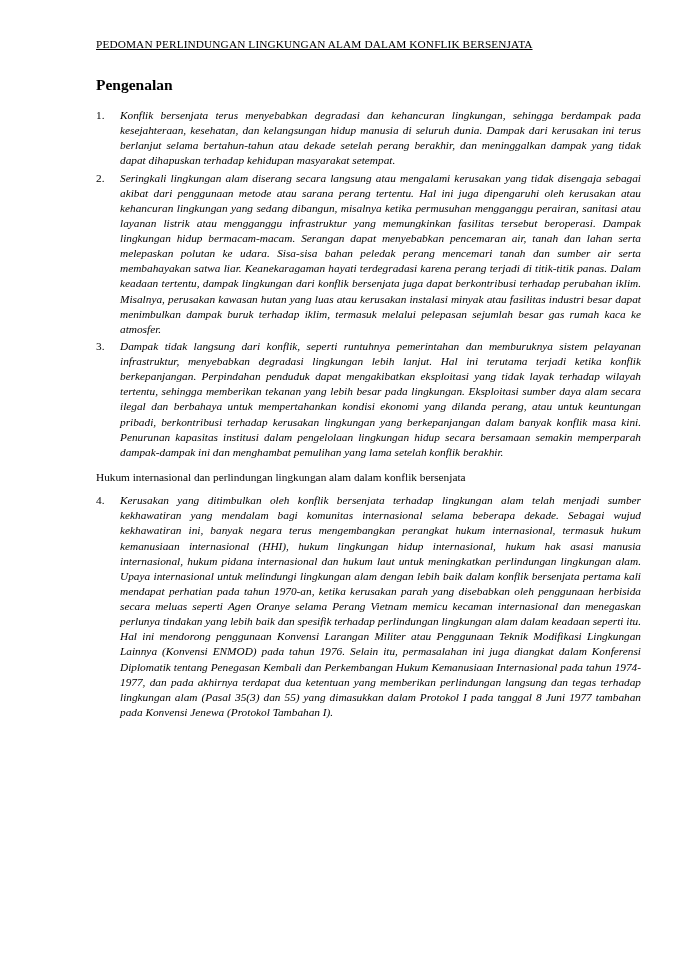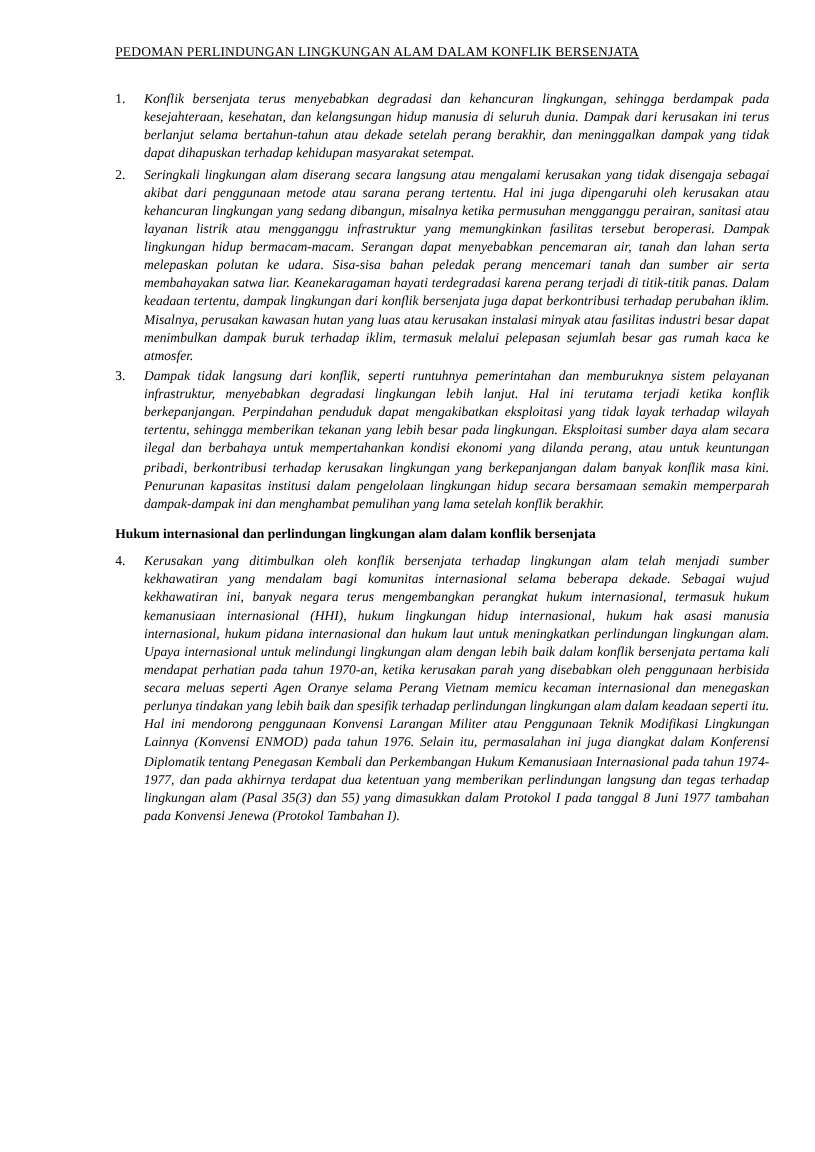--- a/index.html
+++ b/index.html
@@ -29,21 +29,21 @@
     margin-bottom: 26px;
     white-space: nowrap;
   }
   .section-title {
     font-size: 15.5px;
     font-weight: bold;
     margin: 0 0 14px 0;
   }
   .sub-heading {
     font-size: 11.3px;
-    font-weight: bold;
+    font-weight: normal;
     margin: 10px 0 8px 0;
     line-height: 1.35;
   }
   ol.numbered {
     list-style: none;
     margin: 0;
     padding: 0;
   }
   ol.numbered > li {
     display: flex;
@@ -67,20 +67,21 @@
     font-style: italic;
   }
 </style>
 </head>
 <body>
 
 <div class="page">
 
   <div class="doc-header">PEDOMAN PERLINDUNGAN LINGKUNGAN ALAM DALAM KONFLIK BERSENJATA</div>
 
+  <h1 class="section-title">Pengenalan</h1>
 
   <ol class="numbered">
     <li>
       <span class="num">1.</span>
       <span class="para">Konflik bersenjata terus menyebabkan degradasi dan kehancuran lingkungan, sehingga berdampak pada kesejahteraan, kesehatan, dan kelangsungan hidup manusia di seluruh dunia. Dampak dari kerusakan ini terus berlanjut selama bertahun-tahun atau dekade setelah perang berakhir, dan meninggalkan dampak yang tidak dapat dihapuskan terhadap kehidupan masyarakat setempat.</span>
     </li>
     <li>
       <span class="num">2.</span>
       <span class="para">Seringkali lingkungan alam diserang secara langsung atau mengalami kerusakan yang tidak disengaja sebagai akibat dari penggunaan metode atau sarana perang tertentu. Hal ini juga dipengaruhi oleh kerusakan atau kehancuran lingkungan yang sedang dibangun, misalnya ketika permusuhan mengganggu perairan, sanitasi atau layanan listrik atau mengganggu infrastruktur yang memungkinkan fasilitas tersebut beroperasi. Dampak lingkungan hidup bermacam-macam. Serangan dapat menyebabkan pencemaran air, tanah dan lahan serta melepaskan polutan ke udara. Sisa-sisa bahan peledak perang mencemari tanah dan sumber air serta membahayakan satwa liar. Keanekaragaman hayati terdegradasi karena perang terjadi di titik-titik panas. Dalam keadaan tertentu, dampak lingkungan dari konflik bersenjata juga dapat berkontribusi terhadap perubahan iklim. Misalnya, perusakan kawasan hutan yang luas atau kerusakan instalasi minyak atau fasilitas industri besar dapat menimbulkan dampak buruk terhadap iklim, termasuk melalui pelepasan sejumlah besar gas rumah kaca ke atmosfer.</span>
     </li>

